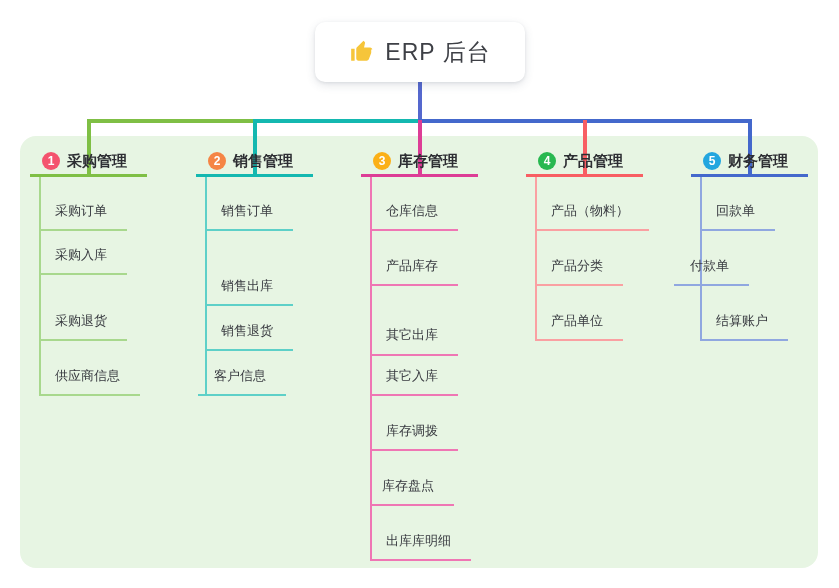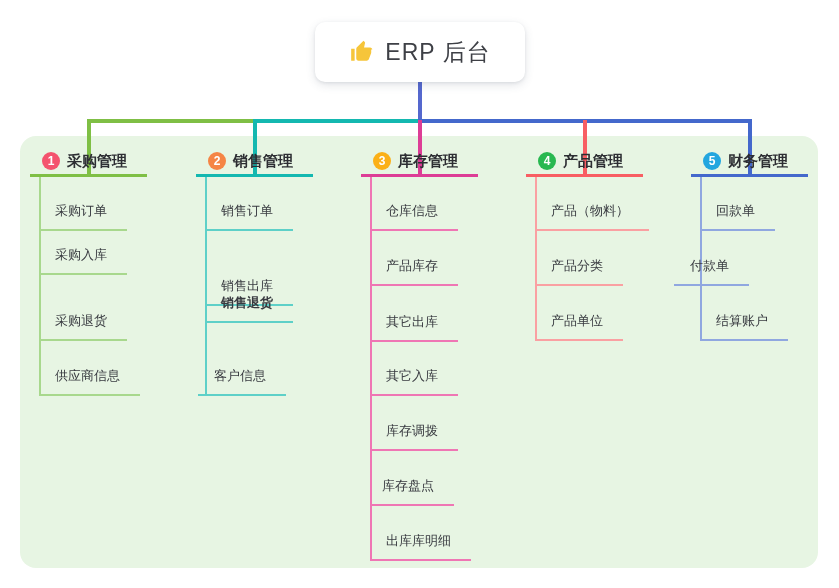--- a/index.html
+++ b/index.html
@@ -88,30 +88,30 @@
       <div class="child-item" style="left: 39px; top: 247px; border-bottom-color: rgb(168, 216, 141);">采购入库</div>
       <div class="child-item" style="left: 39px; top: 313px; border-bottom-color: rgb(168, 216, 141);">采购退货</div>
       <div class="child-item" style="left: 39px; top: 368px; border-bottom-color: rgb(168, 216, 141);">供应商信息</div>
       <div class="branch-title" style="left: 196px; top: 148px; border-bottom-color: rgb(20, 184, 176);">
         <span class="badge" style="background: rgb(245, 133, 69);">2</span>
         <span class="branch-label">销售管理</span>
       </div>
       <div class="vline" style="left: 205px; top: 177px; height: 219px; background: rgb(94, 208, 200);"></div>
       <div class="child-item" style="left: 205px; top: 203px; border-bottom-color: rgb(94, 208, 200);">销售订单</div>
       <div class="child-item" style="left: 205px; top: 258px; border-bottom-color: rgb(94, 208, 200); margin-top: 20px;">销售出库</div>
-      <div class="child-item" style="left: 205px; top: 295px; border-bottom-color: rgb(94, 208, 200); font-weight: bold;">销售退货</div>
+      <div class="child-item" style="left: 205px; top: 323px; border-bottom-color: rgb(94, 208, 200);">销售退货</div>
       <div class="child-item" style="left: 198px; top: 368px; border-bottom-color: rgb(94, 208, 200); text-align: right;">客户信息</div>
       <div class="branch-title" style="left: 361px; top: 148px; border-bottom-color: rgb(221, 61, 150);">
         <span class="badge" style="background: rgb(251, 176, 23);">3</span>
         <span class="branch-label">库存管理</span>
       </div>
       <div class="vline" style="left: 370px; top: 177px; height: 384px; background: rgb(239, 118, 180);"></div>
       <div class="child-item" style="left: 370px; top: 203px; border-bottom-color: rgb(239, 118, 180);">仓库信息</div>
       <div class="child-item" style="left: 370px; top: 258px; border-bottom-color: rgb(239, 118, 180);">产品库存</div>
-      <div class="child-item" style="left: 370px; top: 314px; border-bottom-color: rgb(239, 118, 180);">其它出库</div>
+      <div class="child-item" style="left: 370px; top: 328px; border-bottom-color: rgb(239, 118, 180); font-family: Liberation Mono, monospace;">其它出库</div>
       <div class="child-item" style="left: 370px; top: 368px; border-bottom-color: rgb(239, 118, 180);">其它入库</div>
       <div class="child-item" style="left: 370px; top: 423px; border-bottom-color: rgb(239, 118, 180);">库存调拨</div>
       <div class="child-item" style="left: 370px; top: 478px; border-bottom-color: rgb(239, 118, 180); padding-left: 12px;">库存盘点</div>
       <div class="child-item" style="left: 370px; top: 533px; border-bottom-color: rgb(239, 118, 180);">出库库明细</div>
       <div class="branch-title" style="left: 526px; top: 148px; border-bottom-color: rgb(248, 94, 99);">
         <span class="badge" style="background: rgb(40, 184, 80);">4</span>
         <span class="branch-label">产品管理</span>
       </div>
       <div class="vline" style="left: 535px; top: 177px; height: 164px; background: rgb(250, 160, 162);"></div>
       <div class="child-item" style="left: 535px; top: 203px; border-bottom-color: rgb(250, 160, 162);">产品（物料）</div>

